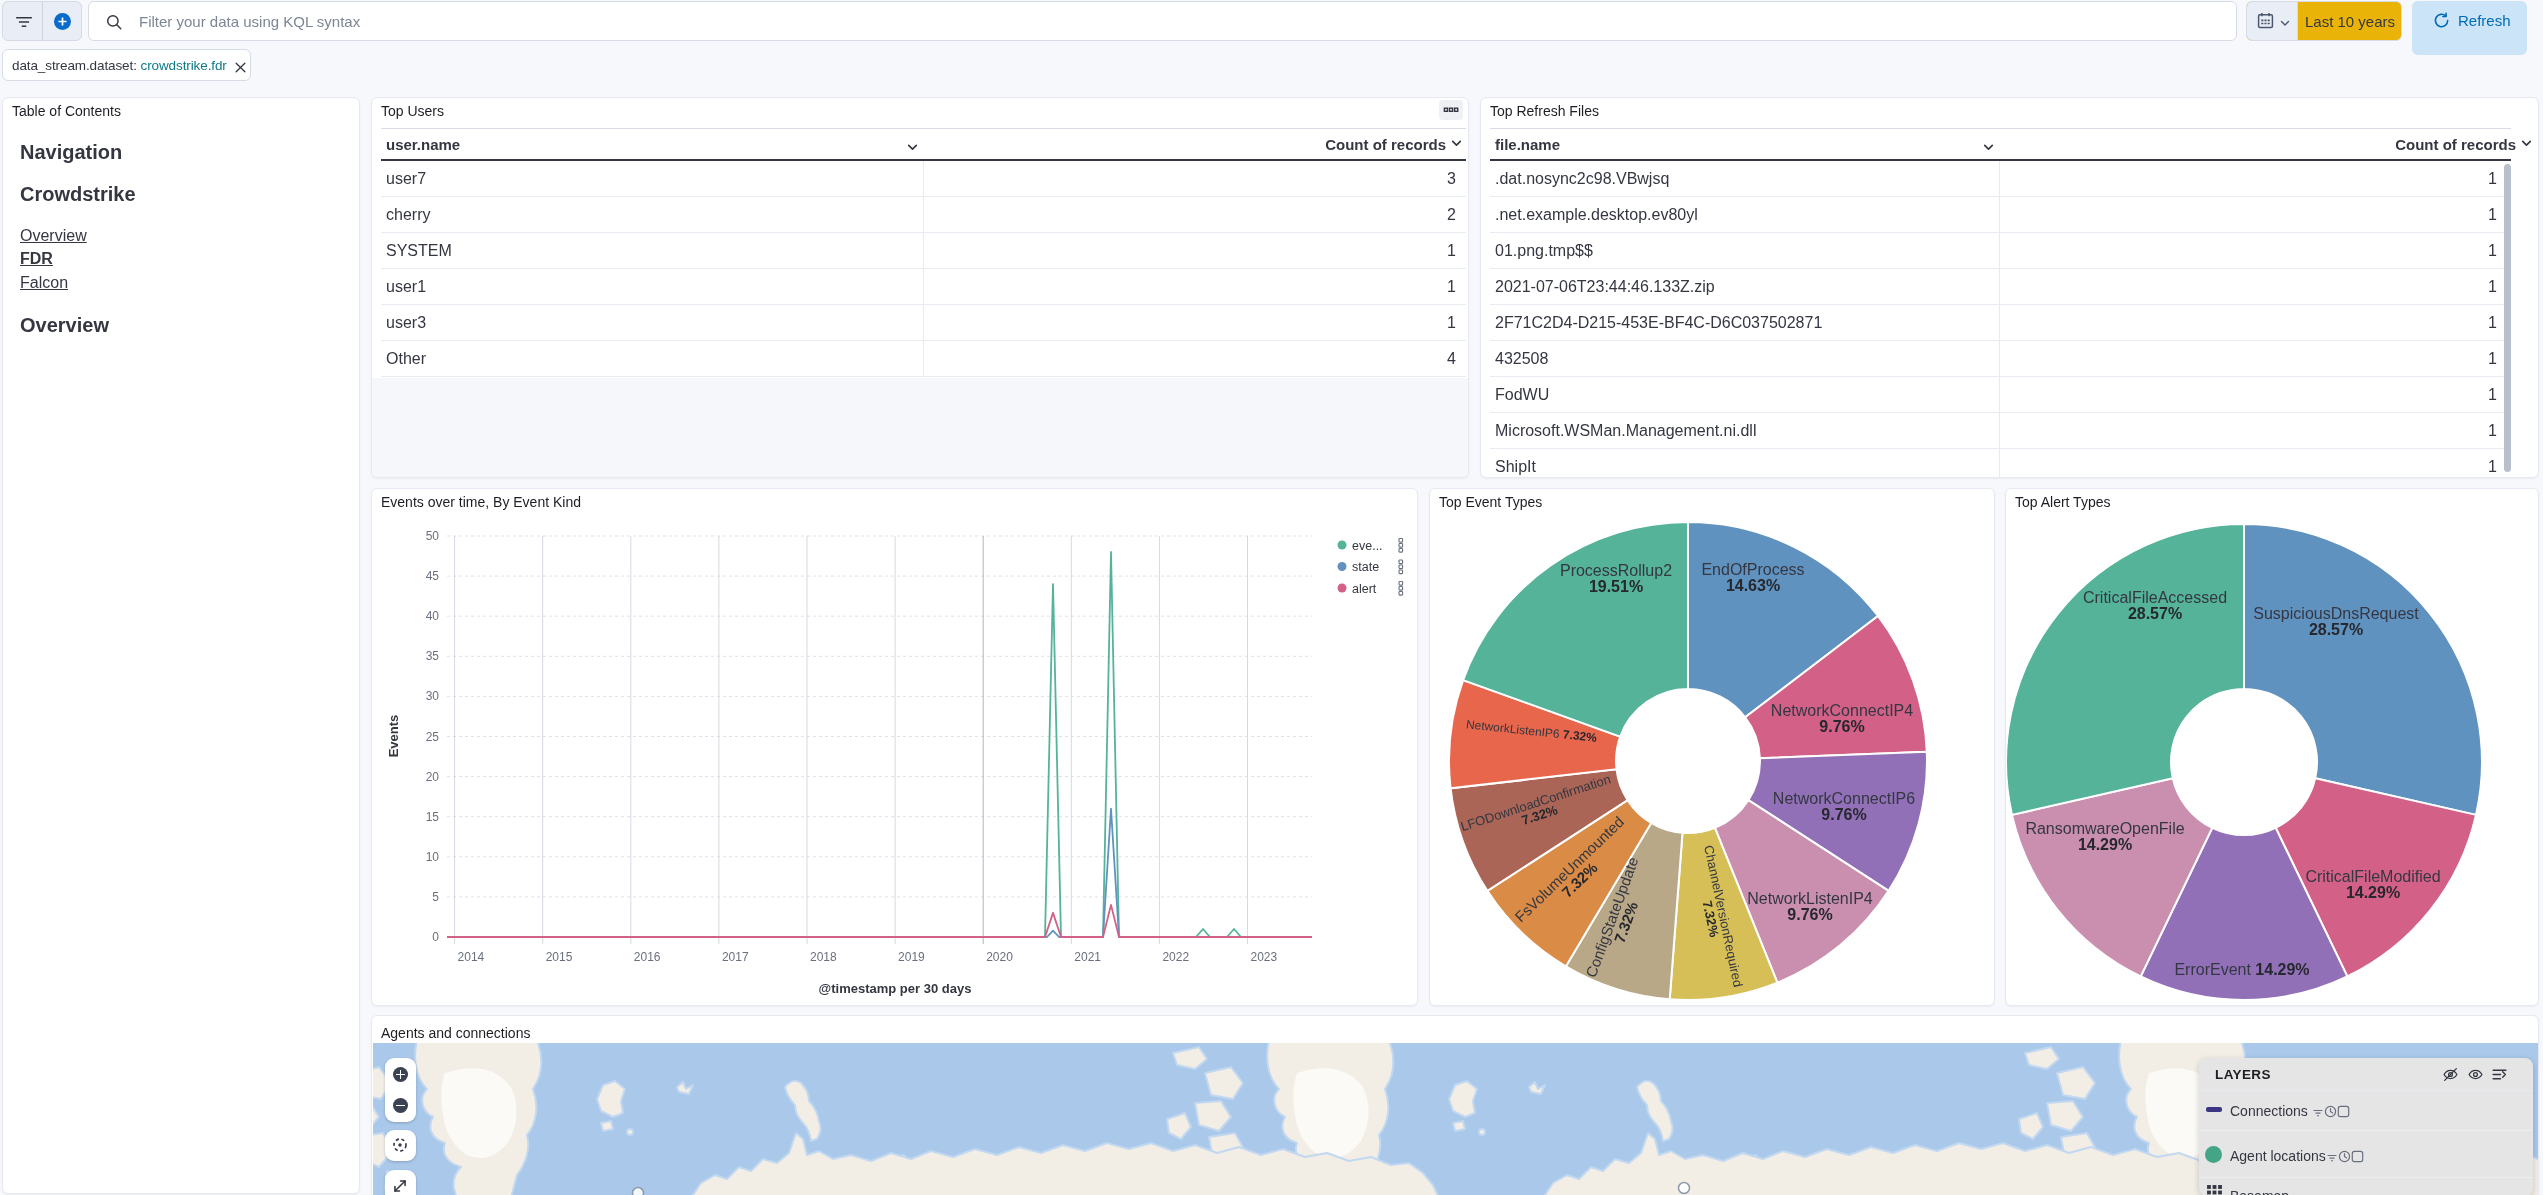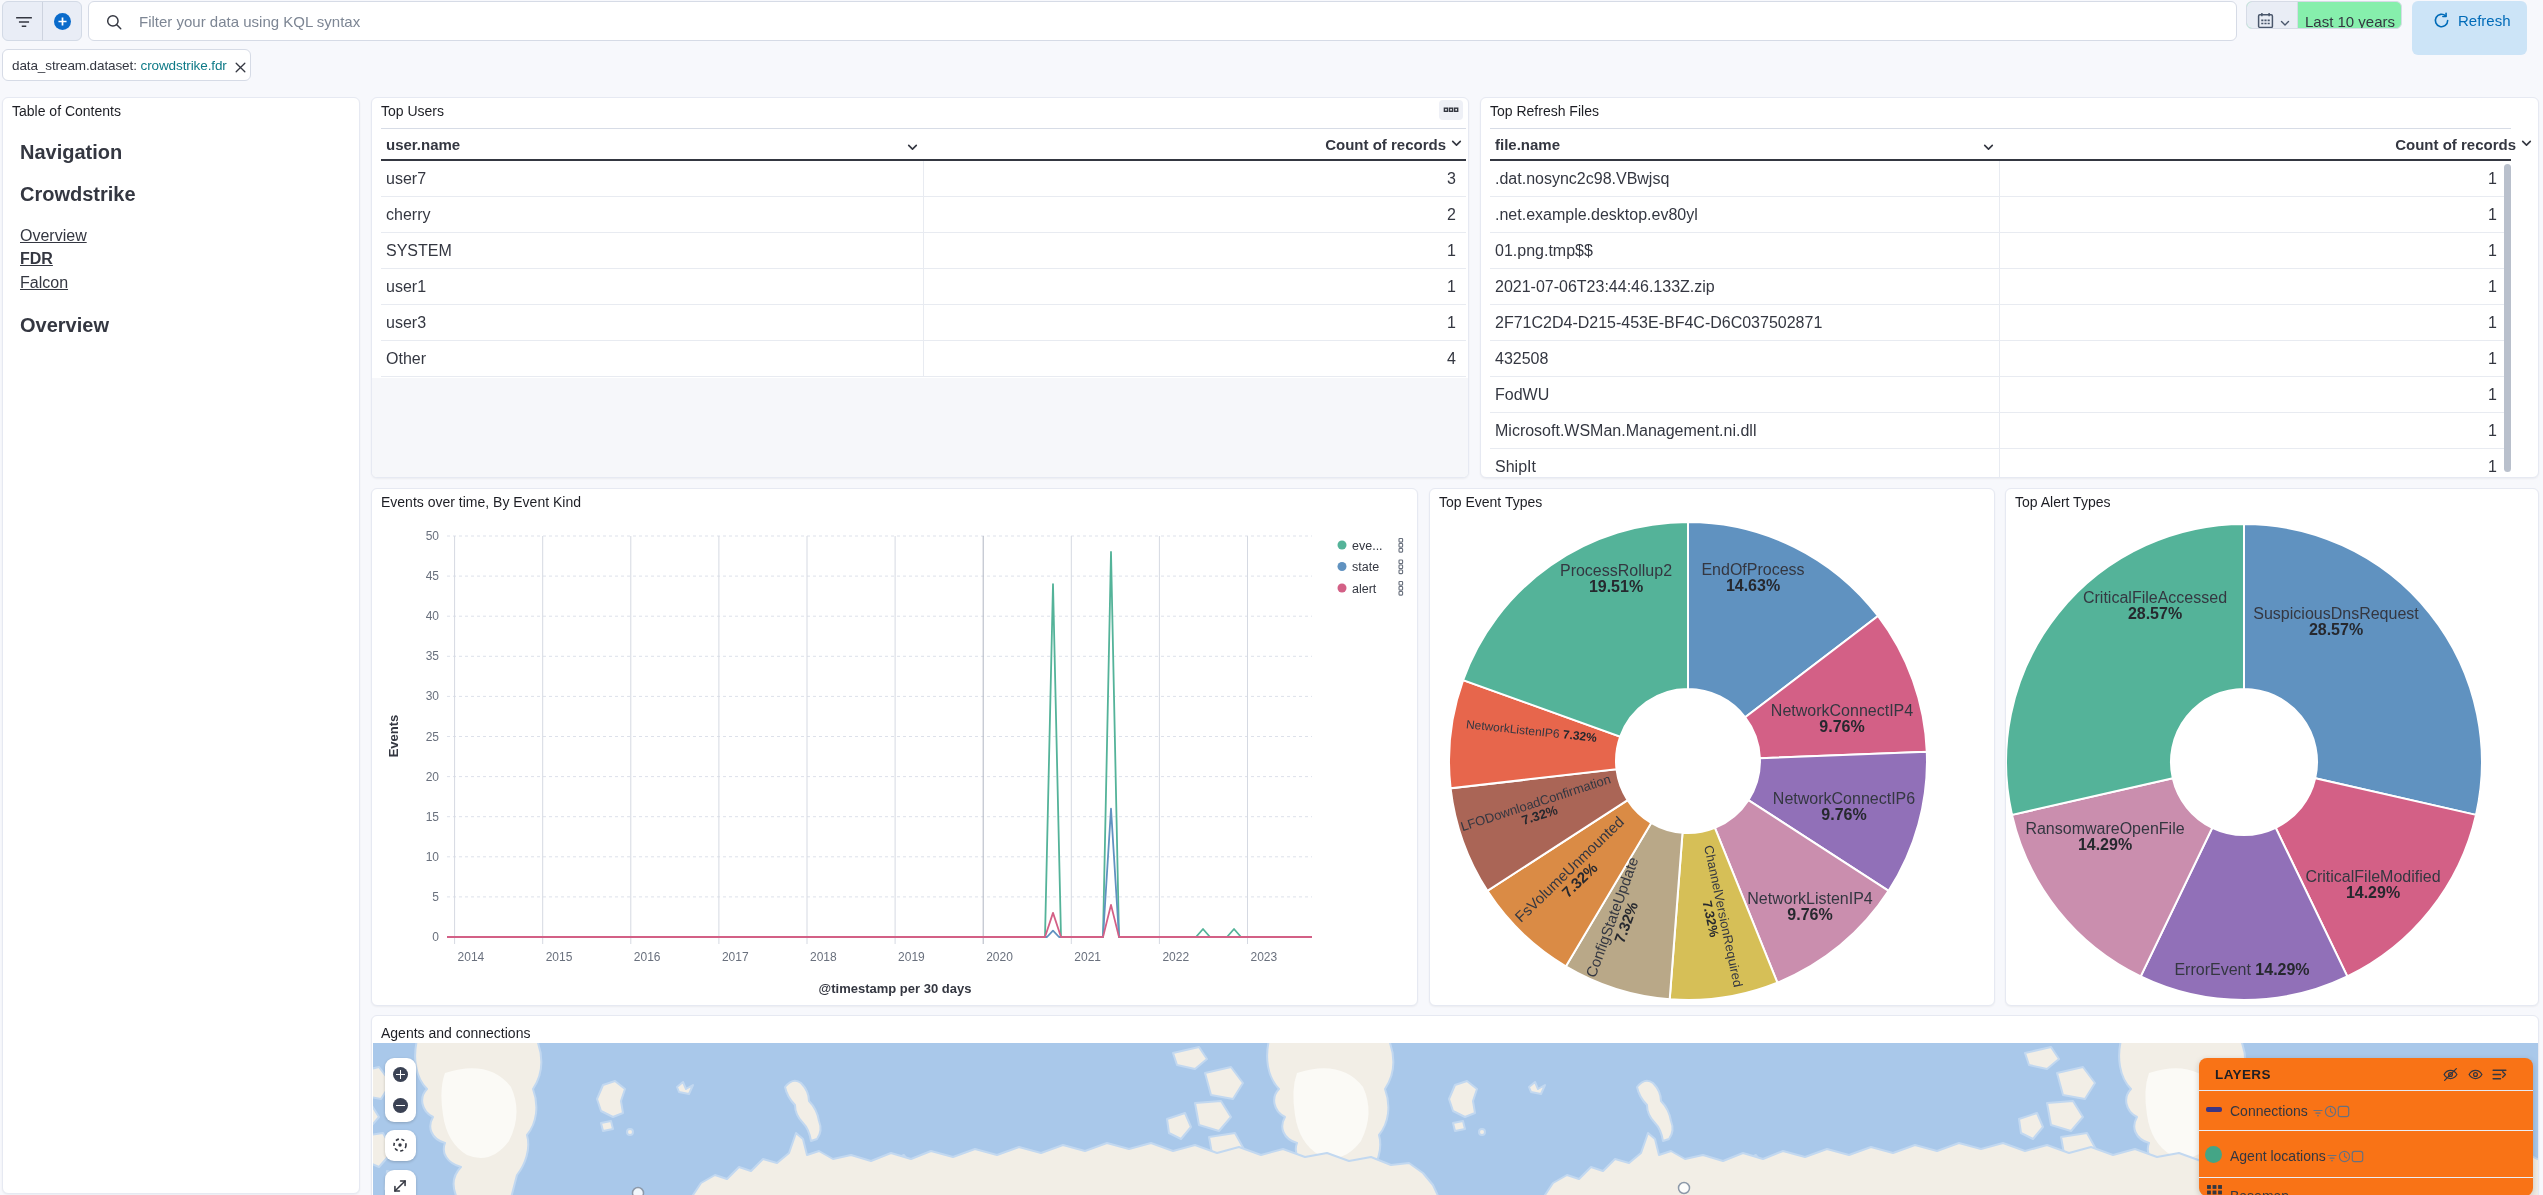--- a/index.html
+++ b/index.html
@@ -17,21 +17,21 @@
         <path stroke="#fff" stroke-width="1.6" d="M8 4.2v7.6M4.2 8h7.6"></path>
       </svg></div>
   </div>
 <div class="abs" style="left:88px;top:1px;width:2149px;height:40px;background:#fff;border:1px solid #d6dbe6;border-radius:6px">
     <div class="abs" style="left:16px;top:11px"><svg width="18" height="18" viewBox="0 0 16 16" fill="none">
         <circle cx="7" cy="7" r="4.6" stroke="#343741" stroke-width="1.3"></circle>
         <path d="M10.5 10.5 L14 14" stroke="#343741" stroke-width="1.3" stroke-linecap="round"></path>
       </svg></div>
     <div class="abs" style="left:50px;top:11px;font-size:15px;color:#7d8694">Filter your data using KQL syntax</div>
   </div>
-<div class="abs" style="left:2246px;top:1px;width:156px;height:28px;background:#86efac;border:1px solid #d6dbe6;border-radius:6px;overflow:hidden">
+<div class="abs" style="left:2246px;top:1px;width:156px;height:40px;background:#eab308;border:1px solid #d6dbe6;border-radius:6px;overflow:hidden">
     <div class="abs" style="left:0;top:0;width:51px;height:38px;background:#e9edf5;border-right:1px solid #d6dbe6"></div>
     <div class="abs" style="left:10px;top:10px"><svg width="17" height="17" viewBox="0 0 16 16" fill="none">
         <rect x="1.5" y="2.5" width="13" height="12" rx="1.2" stroke="#49566b" stroke-width="1.4"></rect>
         <path d="M4.6 1v3M11.4 1v3" stroke="#49566b" stroke-width="1.4"></path>
         <path fill="#49566b" d="M4 7h2v1.6H4zM7 7h2v1.6H7zM10 7h2v1.6h-2zM4 10h2v1.6H4zM7 10h2v1.6H7zM10 10h2v1.6h-2z"></path>
       </svg></div>
     <div class="abs" style="left:32px;top:13px"><svg width="12" height="12" viewBox="0 0 12 12" fill="none">
         <path d="M2.5 4.5 L6 8 L9.5 4.5" stroke="#49566b" stroke-width="1.4" stroke-linecap="round" stroke-linejoin="round"></path>
       </svg></div>
     <div class="abs" style="left:51px;top:11px;width:104px;text-align:center;font-size:15px;color:#343741">Last 10 years</div>
@@ -360,21 +360,21 @@
           <circle cx="10" cy="10" r="6" stroke="#343741" stroke-width="1.6" stroke-dasharray="3.2 2.6"></circle>
           <circle cx="10" cy="10" r="1.7" fill="#343741"></circle>
         </svg></div>
     </div>
     <div class="abs" style="left:13px;top:154px;width:31px;height:31px;background:#fff;border-radius:9px 9px 0 0;box-shadow:0 1px 3px rgba(0,0,0,.2)">
       <div class="abs" style="left:6px;top:7px"><svg width="18" height="18" viewBox="0 0 16 16" fill="none">
           <path d="M3.5 12.5 L12.5 3.5" stroke="#343741" stroke-width="1.4" stroke-linecap="round"></path>
           <path d="M8.5 3.5h4v4M7.5 12.5h-4v-4" stroke="#343741" stroke-width="1.4" stroke-linecap="round" stroke-linejoin="round"></path>
         </svg></div>
     </div>
-    <div class="abs" style="left:1827px;top:42px;width:334px;height:138px;background:#f97316;border-radius:8px;box-shadow:0 2px 6px rgba(0,0,0,.18)">
+    <div class="abs" style="left:1827px;top:42px;width:334px;height:138px;background:#e5e5e5;border-radius:8px;box-shadow:0 2px 6px rgba(0,0,0,.18)">
       <div class="abs" style="left:16px;top:9px;font-size:13.5px;font-weight:bold;color:#1d1e24;letter-spacing:.4px">LAYERS</div>
       <div class="abs" style="left:243px;top:8px"><svg width="17" height="17" viewBox="0 0 16 16" fill="none">
           <path d="M2 8s2.2-3.8 6-3.8S14 8 14 8s-2.2 3.8-6 3.8S2 8 2 8z" stroke="#343741" stroke-width="1.2"></path>
           <circle cx="8" cy="8" r="1.8" stroke="#343741" stroke-width="1.2"></circle>
           <path d="M2.5 13.5 L13.5 2.5" stroke="#343741" stroke-width="1.2" stroke-linecap="round"></path>
         </svg></div>
       <div class="abs" style="left:268px;top:8px"><svg width="17" height="17" viewBox="0 0 16 16" fill="none">
           <path d="M2 8s2.2-3.8 6-3.8S14 8 14 8s-2.2 3.8-6 3.8S2 8 2 8z" stroke="#343741" stroke-width="1.2"></path>
           <circle cx="8" cy="8" r="1.8" stroke="#343741" stroke-width="1.2"></circle>
         </svg></div>

